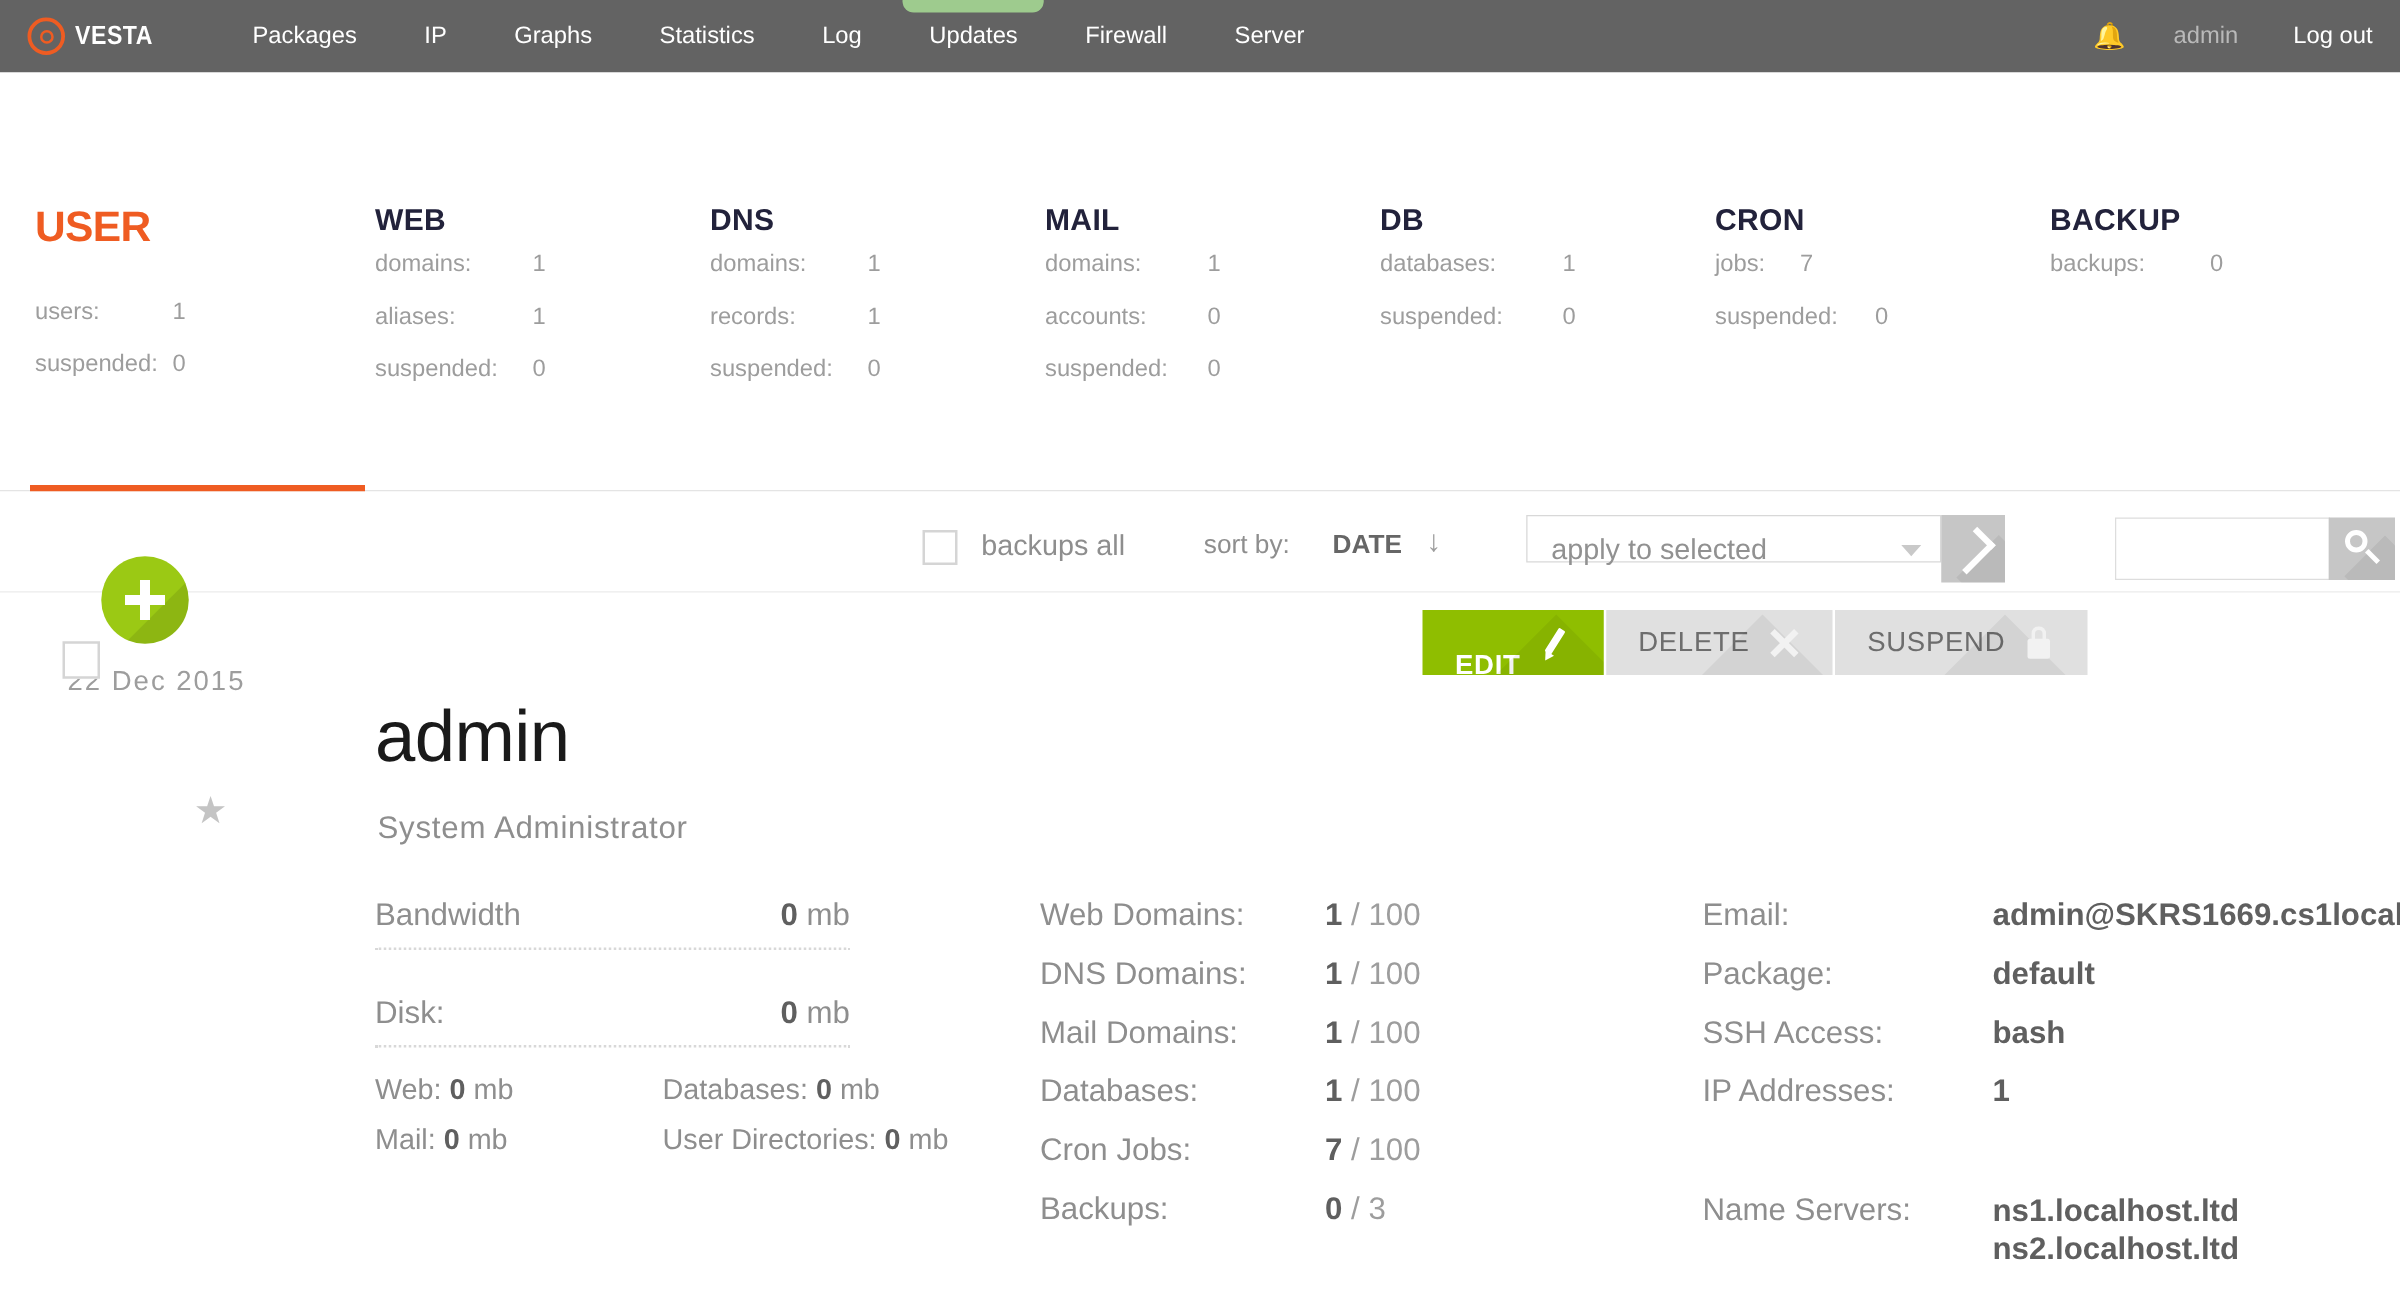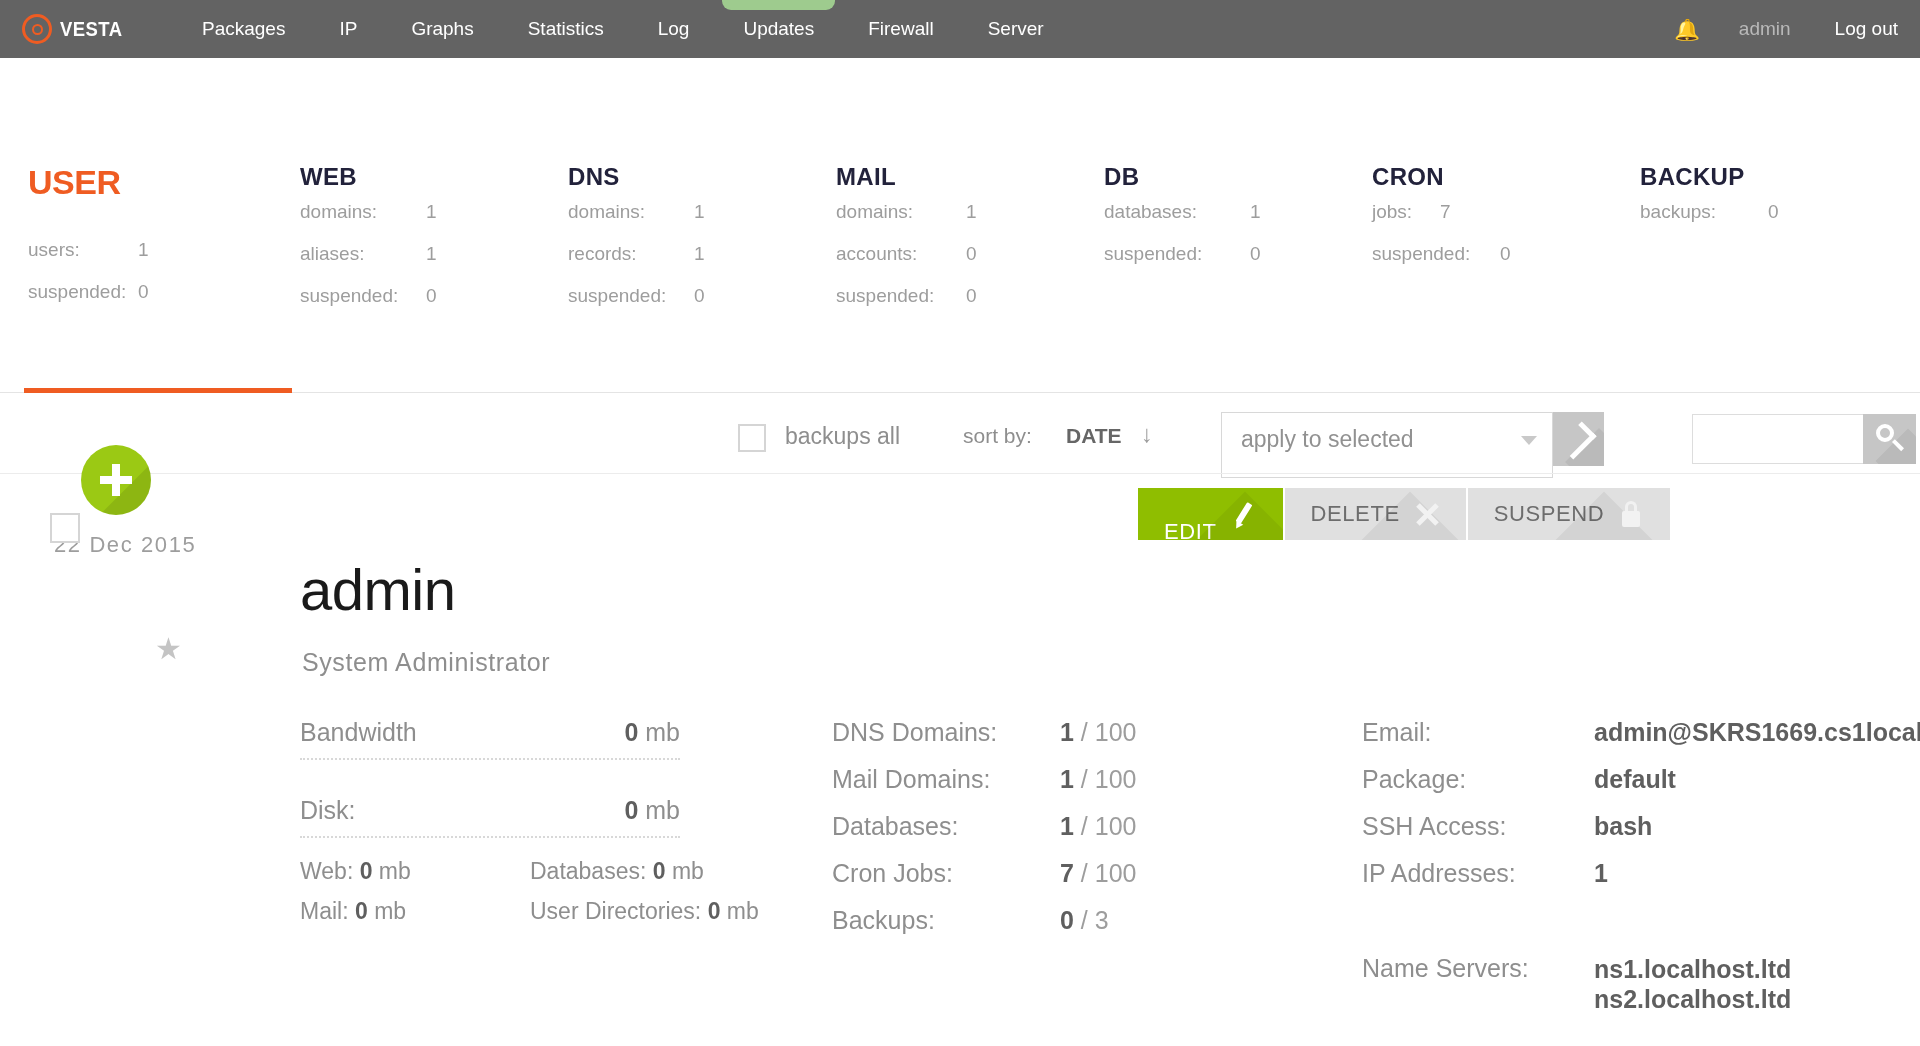--- a/index.html
+++ b/index.html
@@ -209,21 +209,21 @@
     top: 10px;
     font-size: 24px;
     color: #9d9d9d;
     cursor: pointer;
   }
   .apply-select {
     position: absolute;
     left: 1221px;
     top: 2px;
     width: 332px;
-    height: 66px;
+    height: 38px;
     border: 1px solid #d8d8d8;
     background: #ffffff;
     box-sizing: border-box;
     cursor: pointer;
   }
   .apply-select .txt {
     position: absolute;
     left: 19px;
     top: 13px;
     font-size: 23px;
@@ -335,21 +335,21 @@
   }
   .act .ico {
     width: 54px;
     text-align: center;
     position: relative;
     z-index: 2;
   }
   .act.edit {
     background: #8fbe00;
   }
-  .act.edit .lbl { color: #ffffff; font-weight: normal; margin-top: 36px; }
+  .act.edit .lbl { color: #ffffff; font-weight: bold; margin-top: 36px; }
   .act .sh {
     position: absolute;
     left: 50%;
     top: 18px;
     width: 70px; height: 70px;
     background: rgba(0,0,0,0.055);
     transform: rotate(45deg);
     z-index: 1;
   }
   
@@ -840,20 +840,23 @@
       <span>User Directories:</span>
       <b>0</b>
       <span>mb</span>
     </div>
   </div>
 
 </div>
 
 <div class="quota">
   <div class="quota-row">
+    <span class="k">Web Domains:</span><span class="v"><b>1</b> / <span>100</span></span>
+  </div>
+  <div class="quota-row">
     <span class="k">DNS Domains:</span><span class="v"><b>1</b> / <span>100</span></span>
   </div>
   <div class="quota-row">
     <span class="k">Mail Domains:</span><span class="v"><b>1</b> / <span>100</span></span>
   </div>
   <div class="quota-row">
     <span class="k">Databases:</span><span class="v"><b>1</b> / <span>100</span></span>
   </div>
   <div class="quota-row">
     <span class="k">Cron Jobs:</span><span class="v"><b>7</b> / <span>100</span></span>

